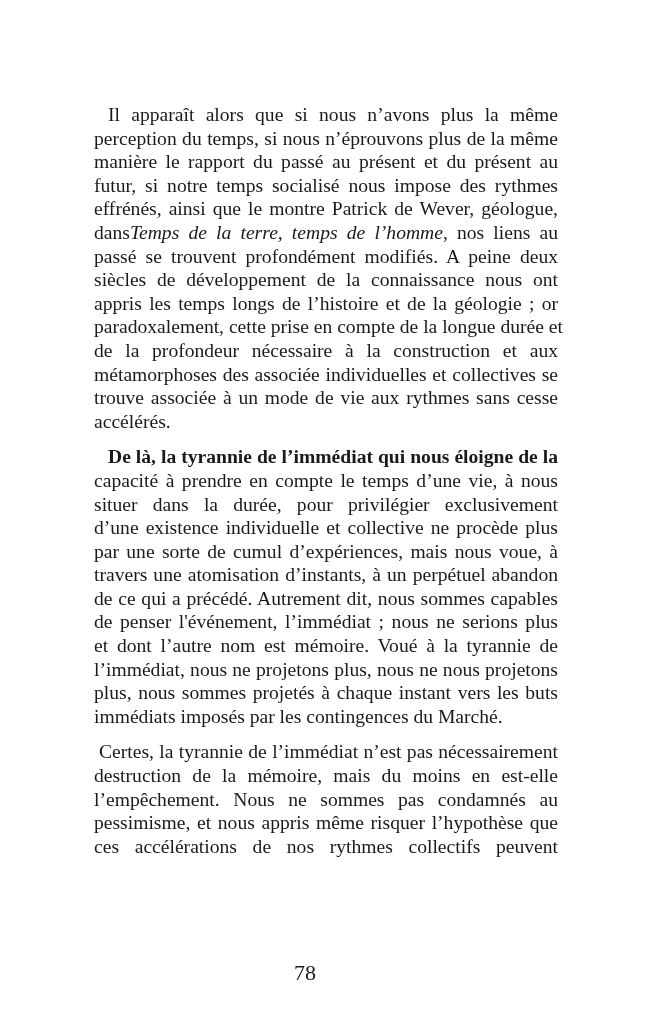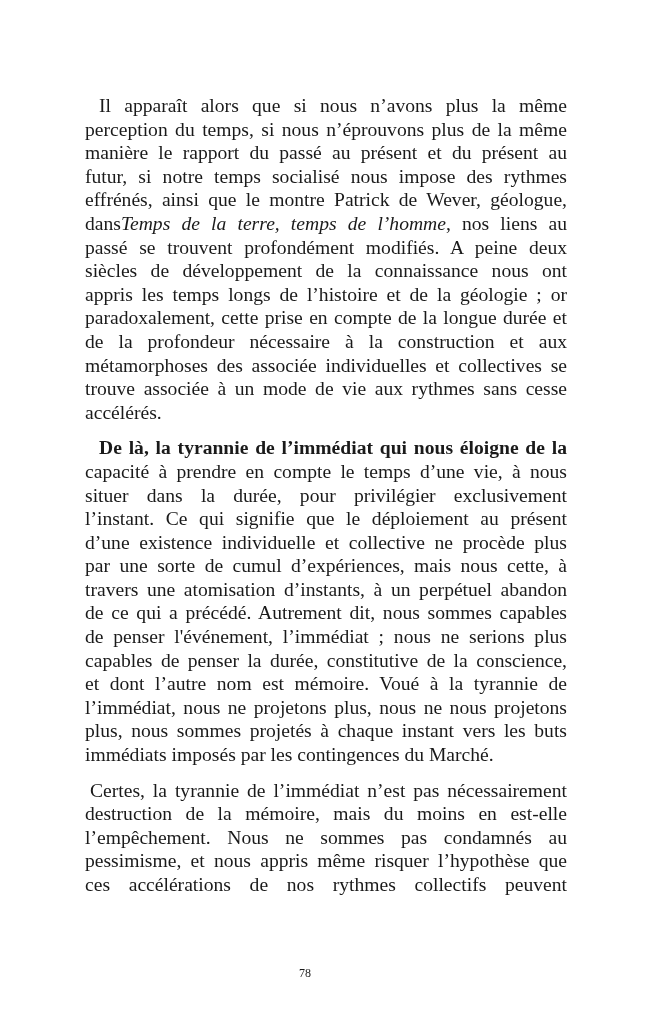--- a/index.html
+++ b/index.html
@@ -15,21 +15,21 @@
       font-family: "Liberation Serif", "DejaVu Serif", serif;
       color: #1a1a1a;
     }
     .page {
       position: absolute;
       left: 85px;
       top: 94px;
       width: 482px;
     }
     .para {
-      margin: 0;
+      margin: 9px;
     }
     .para + .para {
       margin-top: 12px;
     }
     .line {
       display: block;
       font-size: 19.6px;
       line-height: 23.6px;
       height: 23.6px;
       white-space: nowrap;
@@ -42,21 +42,21 @@
     }
     .line .it {
       font-style: italic;
     }
     .page-number {
       position: absolute;
       left: 0;
       width: 610px;
       top: 962px;
       text-align: center;
-      font-size: 12px;
+      font-size: 22px;
       line-height: 22px;
     }
   </style>
 </head>
 <body>
 
 <div class="page">
 
   <p class="para">
     <span class="line" style="padding-left:14px; white-space:pre;">Il apparaît alors que si nous n’avons plus la même</span>
@@ -72,27 +72,25 @@
     <span class="line">de la profondeur nécessaire à la construction et aux</span>
     <span class="line">métamorphoses des associée individuelles et collectives se</span>
     <span class="line">trouve associée à un mode de vie aux rythmes sans cesse</span>
     <span class="line last">accélérés.</span>
   </p>
 
   <p class="para">
     <span class="line" style="padding-left:14px;font-weight:bold;">De là, la tyrannie de l’immédiat qui nous éloigne de la</span>
     <span class="line">capacité à prendre en compte le temps d’une vie, à nous</span>
     <span class="line">situer dans la durée, pour privilégier exclusivement</span>
-    <span class="line">l’instant. Ce qui signifie que le déploiement au présent</span>
     <span class="line">d’une existence individuelle et collective ne procède plus</span>
-    <span class="line">par une sorte de cumul d’expériences, mais nous cette, à</span>
+    <span class="line">par une sorte de cumul d’expériences, mais nous voue, à</span>
     <span class="line">travers une atomisation d’instants, à un perpétuel abandon</span>
     <span class="line">de ce qui a précédé. Autrement dit, nous sommes capables</span>
     <span class="line">de penser l'événement, l’immédiat ; nous ne serions plus</span>
-    <span class="line">capables de penser la durée, constitutive de la conscience,</span>
     <span class="line">et dont l’autre nom est mémoire. Voué à la tyrannie de</span>
     <span class="line">l’immédiat, nous ne projetons plus, nous ne nous projetons</span>
     <span class="line">plus, nous sommes projetés à chaque instant vers les buts</span>
     <span class="line last">immédiats imposés par les contingences du Marché.</span>
   </p>
 
   <p class="para">
     <span class="line" style="padding-left:5px;">Certes, la tyrannie de l’immédiat n’est pas nécessairement</span>
     <span class="line">destruction de la mémoire, mais du moins en est-elle</span>
     <span class="line">l’empêchement. Nous ne sommes pas condamnés au</span>

